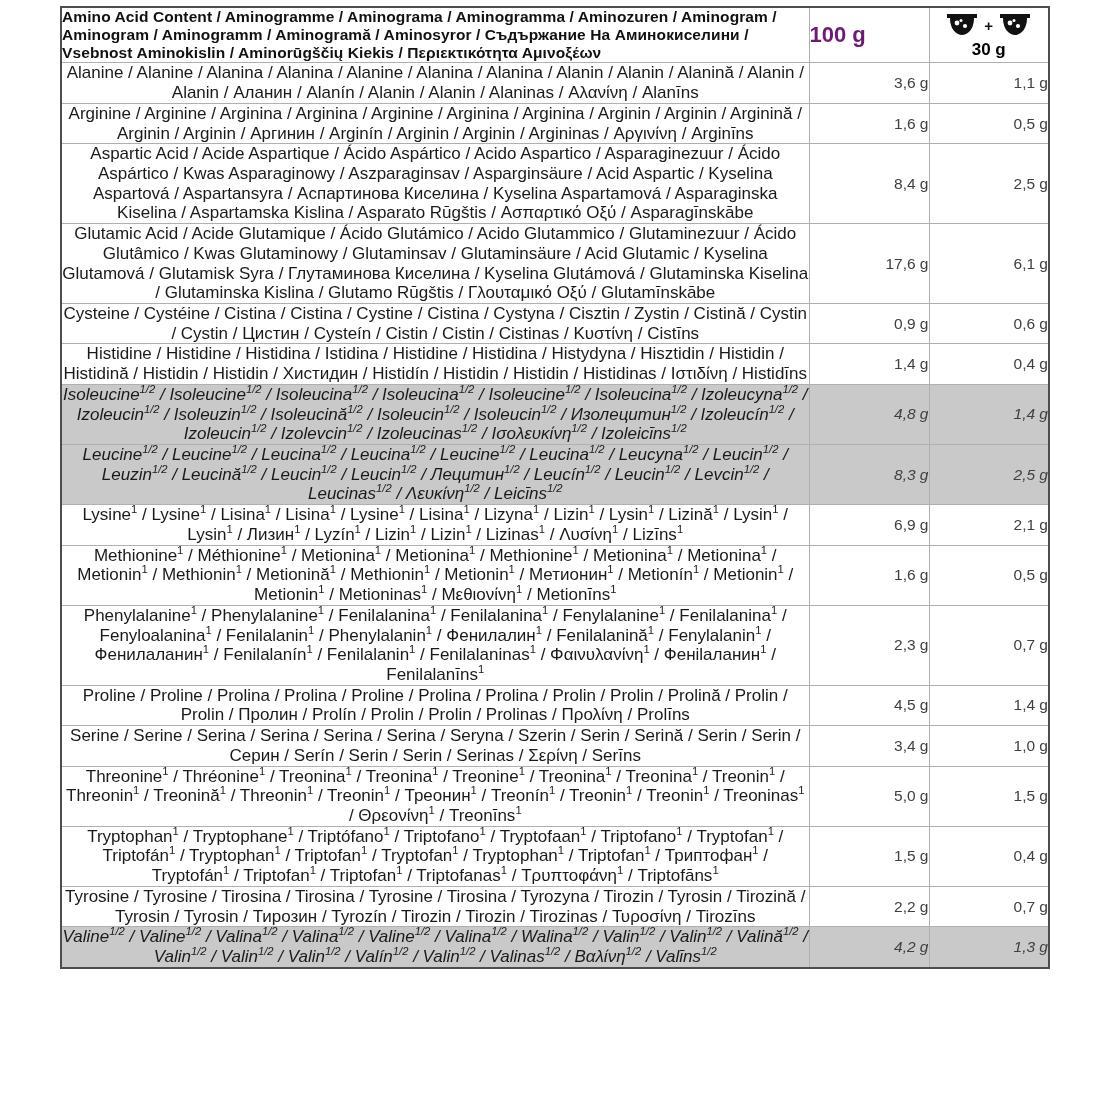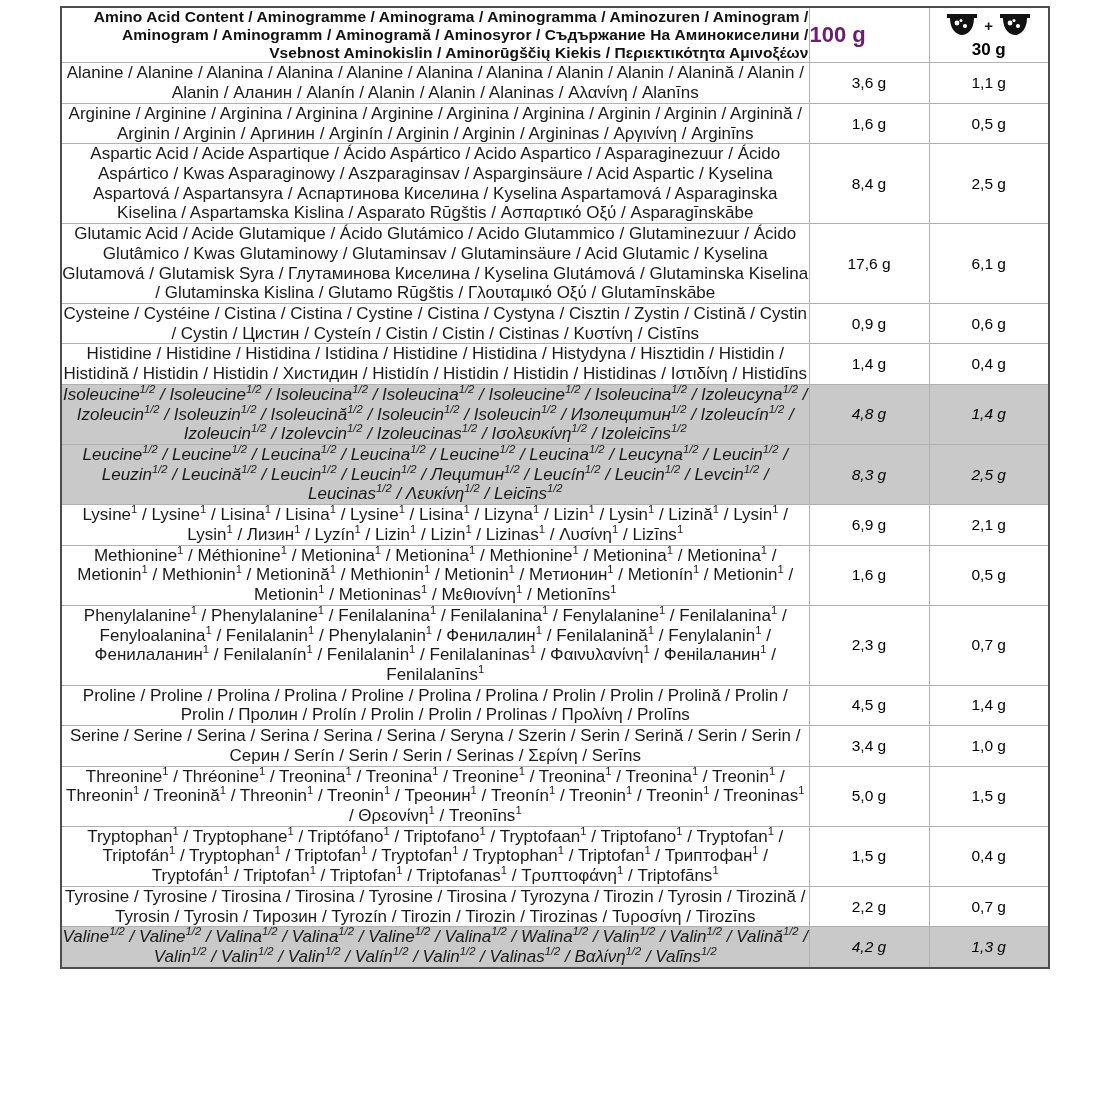--- a/index.html
+++ b/index.html
@@ -37,21 +37,21 @@
   table.aminogram {
     border: 2px solid #4d4d4d;
   }
 
   .hdr-title {
     padding: 7px 8px 8px 10px;
     font-size: 15.5px;
     font-weight: bold;
     line-height: 1.17;
     letter-spacing: 0.1px;
-    text-align: right;
+    text-align: left;
     color: #111;
   }
   .hdr-amount {
     text-align: left;
     font-size: 22px;
     font-weight: bold;
     color: #701a75;
     padding: 4px 2px;
   }
   .hdr-scoop {
@@ -80,23 +80,23 @@
   }
 
   td.name {
     padding: 6px 8px 7px 10px;
     font-size: 17px;
     line-height: 1.16;
     text-align: center;
     color: #1a1a1a;
   }
   td.val {
-    text-align: center;
+    text-align: right;
     font-size: 15.5px;
-    color: #000000;
+    color: #404040;
   }
   tr.shaded td {
     background: #c9c9c9;
     font-style: italic;
   }
   sup {
     font-size: 0.66em;
     vertical-align: super;
     line-height: 0;
   }

